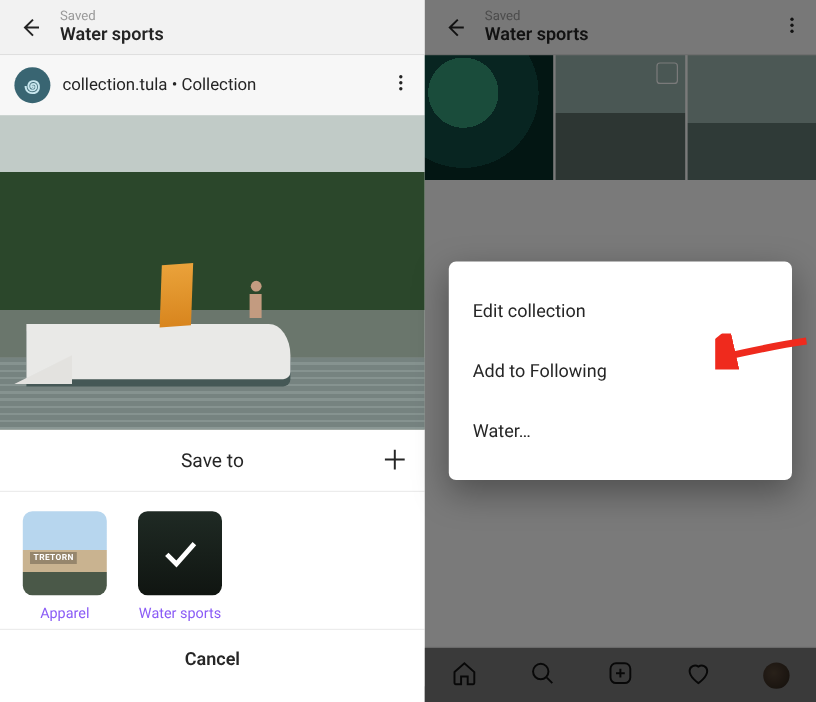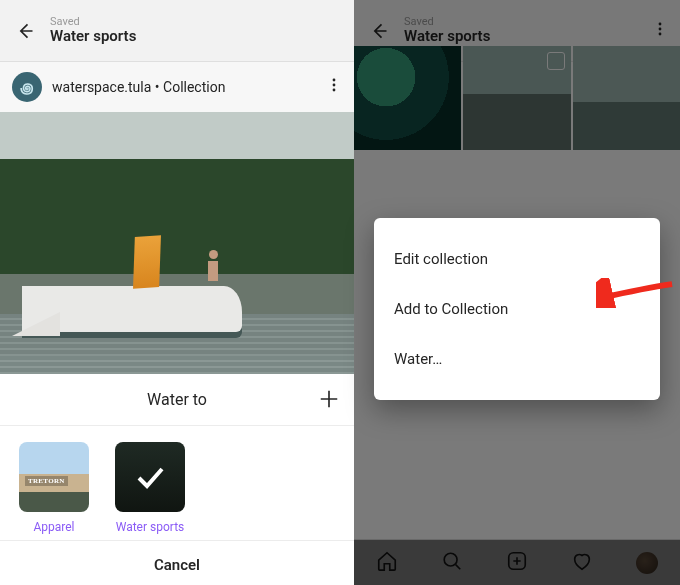--- a/index.html
+++ b/index.html
@@ -15,21 +15,21 @@
     position: relative;
     height: 585px;
   }
   .pane-left { width: 354px; background:#fff; }
   .pane-right { width: 326px; background:#fff; }
 
   
   .header {
     display: flex;
     align-items: center;
-    height: 62px;
+    height: 46px;
     padding: 0 12px;
     background: #fafafa;
     border-bottom: 1px solid #e7e7e7;
   }
   .back-btn { width: 26px; display:flex; align-items:center; justify-content:center; }
   .back-btn svg { width: 20px; height: 20px; stroke:#262626; stroke-width:2; fill:none; }
   .title-block { margin-left: 12px; display:flex; flex-direction:column; line-height:1.1; }
   .title-block .saved { font-size: 11px; color:#9e9e9e; }
   .title-block .collname { font-size: 15px; font-weight:600; color:#262626; }
   .header .more { margin-left:auto; }
@@ -83,21 +83,21 @@
   }
   .sheet-header{
     display:flex; align-items:center; justify-content:center;
     position:relative; height:52px; border-bottom:1px solid #ececec;
     font-size:16px; color:#262626;
   }
   .sheet-header .plus { position:absolute; right:14px; top:14px; }
   .plus svg{width:22px;height:22px;stroke:#262626;stroke-width:1.8;fill:none;}
   .coll-row{ display:flex; gap:24px; padding:16px 18px 6px; }
   .coll-item{ width:72px; display:flex; flex-direction:column; align-items:center; gap:8px;}
-  .thumb{ width:70px; height:70px; border-radius:8px; position:relative; overflow:hidden;font-family:Liberation Serif, serif;}
+  .thumb{ width:70px; height:70px; border-radius:8px; position:relative; overflow:hidden;}
   .thumb.apparel{
     background: linear-gradient(to bottom, #b7d6ee 0 46%, #c9b390 46% 72%, #4a5848 72% 100%);
   }
   .thumb.apparel .tag{
     position:absolute; left:6px; top:34px; color:#fff; font-size:7px; font-weight:700;
     background: rgba(0,0,0,.25); padding:1px 3px; letter-spacing:.3px;
   }
   .thumb.water{ background: linear-gradient(#1f2a24,#101511); position:relative;}
   .thumb.water svg{position:absolute;left:50%;top:50%;transform:translate(-50%,-50%);
     width:32px;height:32px;stroke:#fff;stroke-width:4;fill:none;}
@@ -170,21 +170,21 @@
       <span class="saved">Saved</span>
       <span class="collname">Water sports</span>
     </div>
   </div>
 
   <div class="user-row">
     <div class="avatar">
       <span>꩜</span>
     </div>
     <span class="name">
-      <span>waterspace.tula</span> • <span>Collection</span>
+      <span>collection.tula</span> • <span>Collection</span>
     </span>
     <div class="more">
       <svg viewBox="0 0 16 16">
           <circle cx="8" cy="3" r="1.4"></circle>
           <circle cx="8" cy="8" r="1.4"></circle>
           <circle cx="8" cy="13" r="1.4"></circle>
         </svg>
     </div>
   </div>
 
@@ -195,21 +195,21 @@
     <div class="person">
       <div class="head"></div>
         <div class="torso"></div>
     </div>
   </div>
 
   <div class="dim-top"></div>
 
   <div class="sheet">
     <div class="sheet-header">
-      <span>Water to</span>
+      <span>Save to</span>
       <div class="plus">
         <svg viewBox="0 0 24 24">
             <path d="M12 3v18M3 12h18"></path>
           </svg>
       </div>
     </div>
 
     <div class="coll-row">
       <div class="coll-item">
         <div class="thumb apparel">
@@ -280,21 +280,21 @@
     <div>
         <div class="avatar-mini"></div>
       </div>
     <div class="tabbar-dim"></div>
   </div>
 
   <div class="right-dim"></div>
 
   <div class="menu">
     <div class="menu-item">Edit collection</div>
-    <div class="menu-item">Add to Collection</div>
+    <div class="menu-item">Add to Following</div>
     <div class="menu-item">Water…</div>
   </div>
 
   <div class="arrow">
     <svg viewBox="0 0 80 30">
       <defs>
           <marker id="ah" markerWidth="8" markerHeight="8" refX="2" refY="4" orient="auto">
         <path d="M0 0 L8 4 L0 8 z" fill="#ef2a1d"></path>
           </marker>
         </defs>

